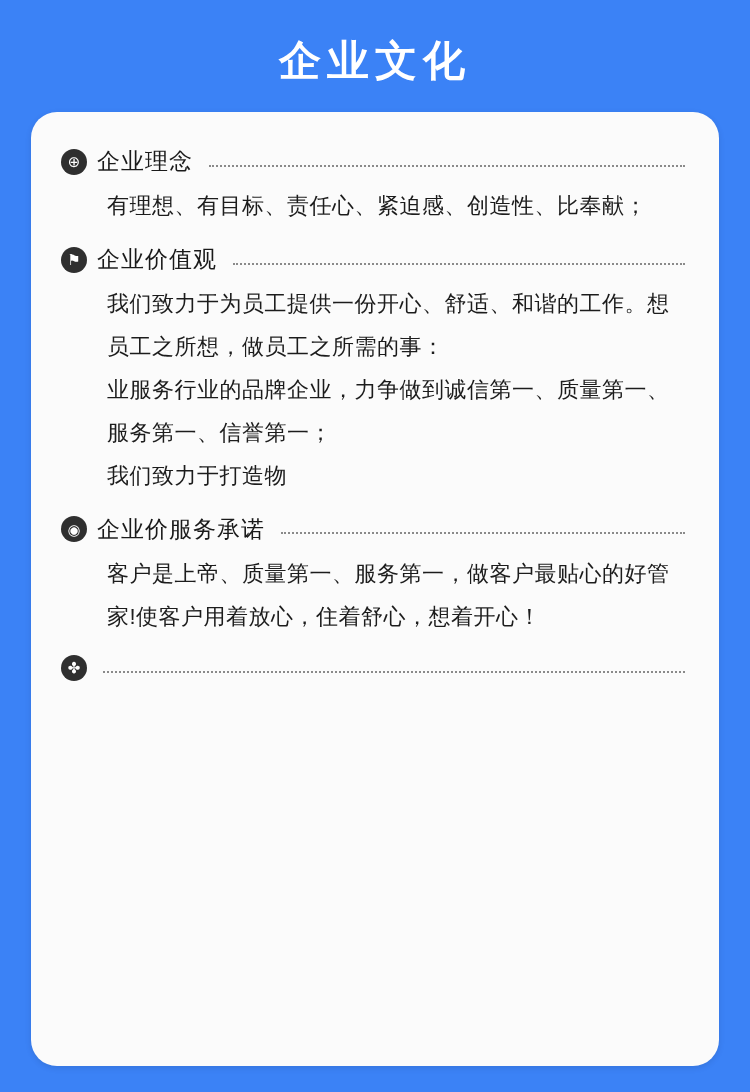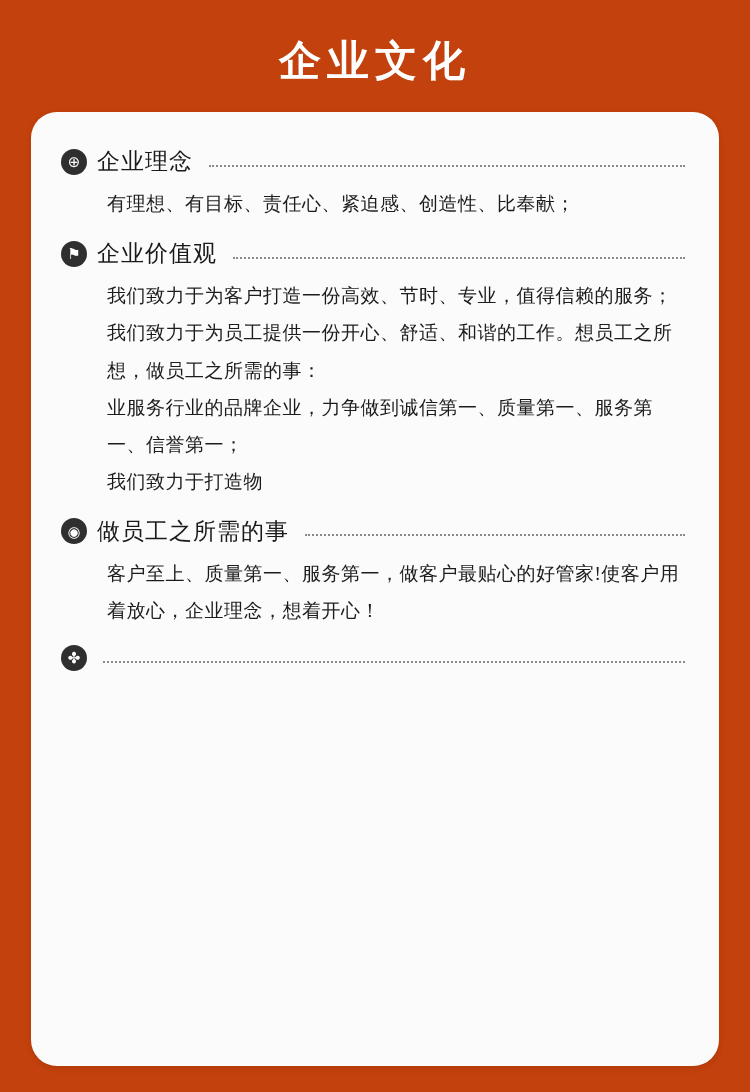--- a/index.html
+++ b/index.html
@@ -9,21 +9,21 @@
   }
   body {
     background: #7dc022;
     font-family: "Liberation Sans", "DejaVu Sans", sans-serif;
     position: relative;
     overflow: hidden;
   }
   .page {
     width: 750px;
     height: 1092px;
-    background: #c2410c;
+    background: #3b82f6;
     display: flex;
     flex-direction: column;
     align-items: center;
     padding: 0;
   }
   .page-title {
     color: #ffffff;
     font-size: 42px;
     font-weight: bold;
     letter-spacing: 6px;
@@ -75,25 +75,24 @@
     height: 1px;
     margin-top: 8px;
     margin-left: 6px;
     margin-right: 4px;
   }
   .sec-body {
     padding-left: 46px;
     padding-right: 6px;
   }
   .sec-body p {
-    font-size: 19px;
+    font-size: 22px;
     color: #1c1c1c;
     line-height: 1.95;
     letter-spacing: 0.5px;
-    font-family: Liberation Serif, serif;
   }
 </style>
 </head>
 <body>
 
 <div class="page">
 
   <div class="page-title">企业文化</div>
 
   <div class="card">
@@ -109,35 +108,34 @@
       </div>
     </div>
 
     <div class="section">
       <div class="sec-head">
         <span class="icon-circle">⚑</span>
         <span class="sec-title">企业价值观</span>
         <span class="dots"></span>
       </div>
       <div class="sec-body">
-        <p>我们致力于为客户打造一份高效、节时、专业，值得信赖的服务；</p>
         <p>我们致力于为员工提供一份开心、舒适、和谐的工作。想员工之所想，做员工之所需的事：</p>
         <p>业服务行业的品牌企业，力争做到诚信第一、质量第一、服务第一、信誉第一；</p>
         <p>我们致力于打造物</p>
       </div>
     </div>
 
     <div class="section">
       <div class="sec-head">
         <span class="icon-circle">◉</span>
-        <span class="sec-title">做员工之所需的事</span>
+        <span class="sec-title">企业价服务承诺</span>
         <span class="dots"></span>
       </div>
       <div class="sec-body">
-        <p>客户至上、质量第一、服务第一，做客户最贴心的好管家!使客户用着放心，企业理念，想着开心！</p>
+        <p>客户是上帝、质量第一、服务第一，做客户最贴心的好管家!使客户用着放心，住着舒心，想着开心！</p>
       </div>
     </div>
 
     <div class="section">
       <div class="sec-head">
         <span class="icon-circle">✤</span>
         <span class="dots"></span>
       </div>
       <div class="sec-body">
       </div>

